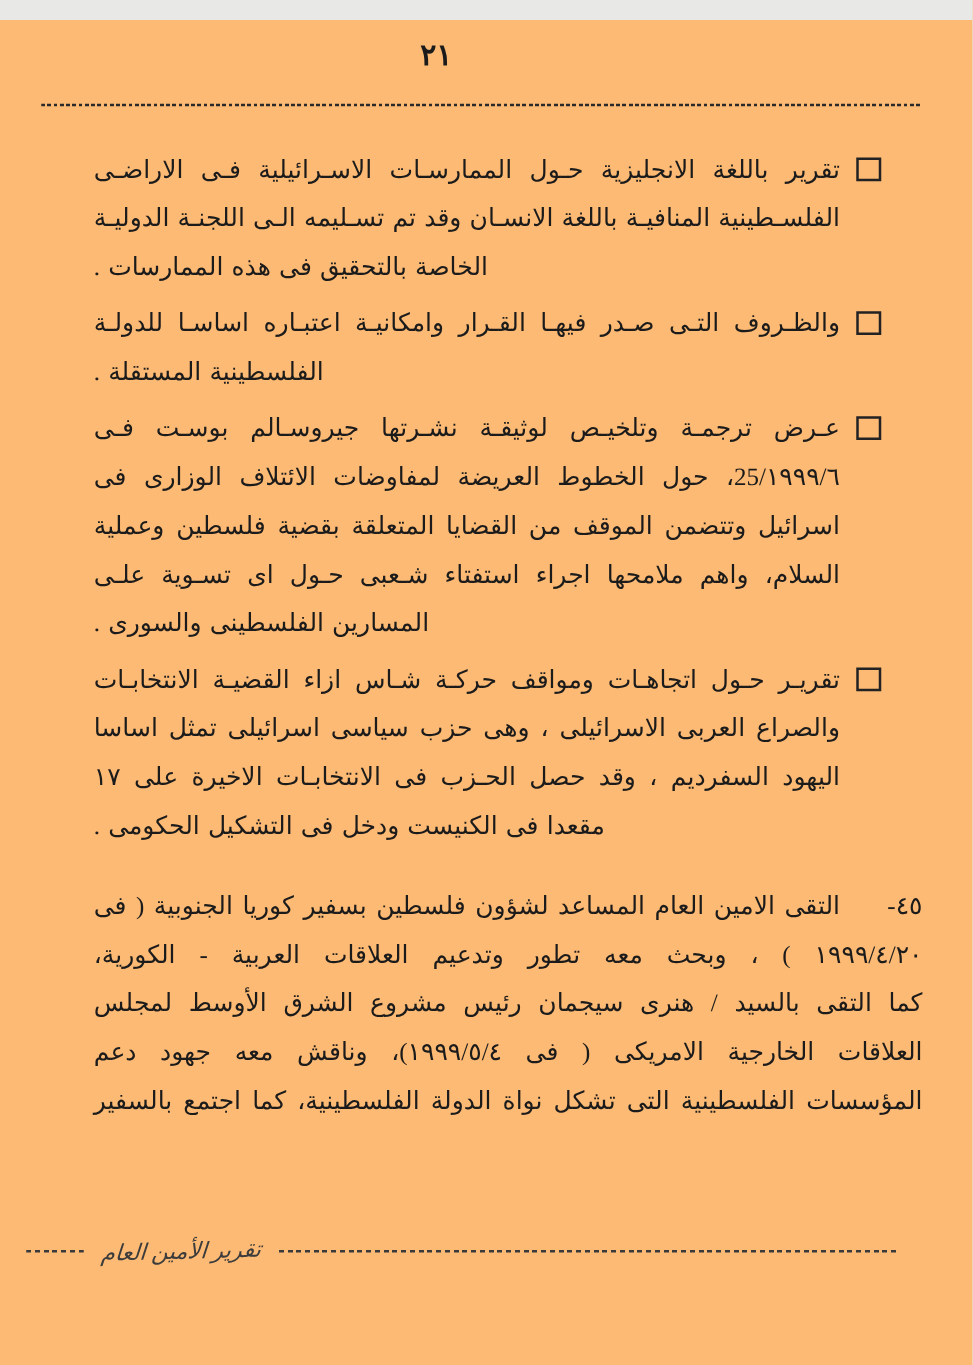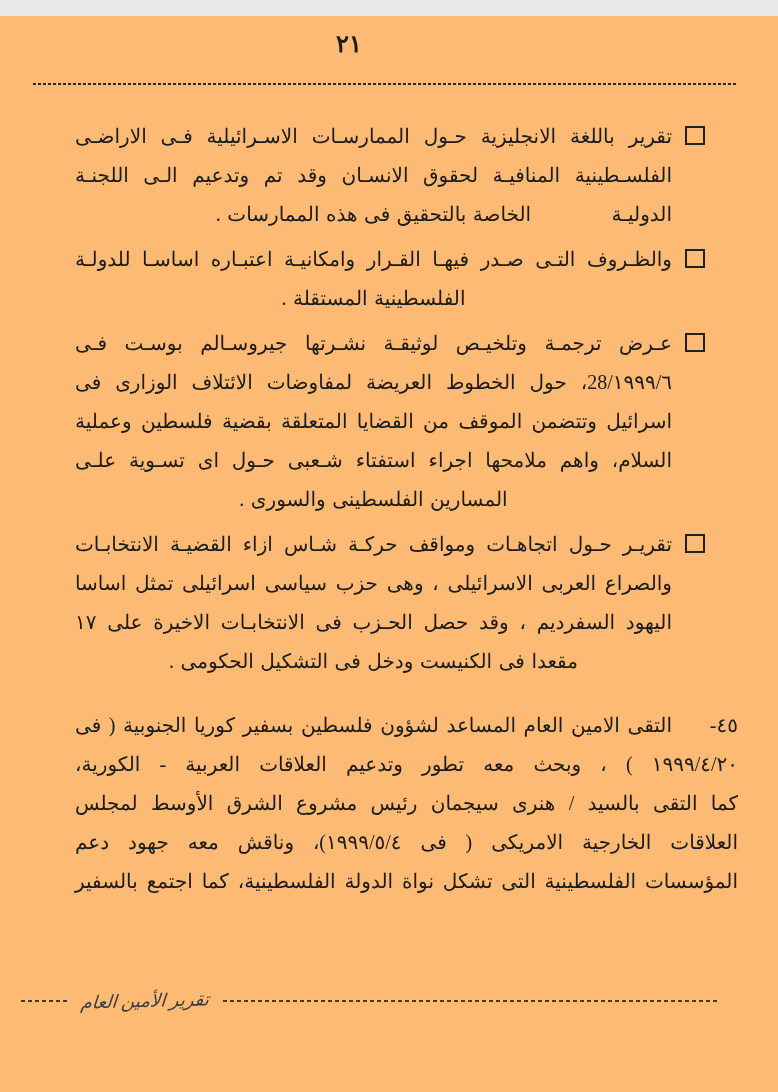--- a/index.html
+++ b/index.html
@@ -26,21 +26,21 @@
   .content{
     position:absolute;top:101px;right:40px;left:75px;
     font-size:20px;
   }
   .line{
     height:39px;line-height:39px;
     text-align:justify;text-align-last:justify;
     word-spacing:1.5px;
     white-space:normal;overflow:visible;
   }
-  .line.end{text-align:center;text-align-last:auto;}
+  .line.end{text-align:left;text-align-last:auto;}
   .item{position:relative;margin-bottom:6px;}
   .item.bullet{padding-right:66px;}
   .sq{
     position:absolute;right:33px;top:9px;
     width:16px;height:15px;
     border:2px solid #222;
     background:transparent;
   }
   .item.numbered{margin-top:25px;margin-bottom:0;}
   .num{
@@ -69,34 +69,34 @@
 <div class="page">
 
   <div class="page-number">٢١</div>
   <div class="rule-top"></div>
 
   <div class="content">
 
     <div class="item bullet">
       <span class="sq"></span>
       <div class="line">تقرير باللغة الانجليزية حـول الممارسـات الاسـرائيلية فـى الاراضـى</div>
-      <div class="line">الفلسـطينية المنافيـة لحقوق الانسـان وقد تم وتدعيم الـى اللجنـة الدوليـة</div>
+      <div class="line">الفلسـطينية المنافيـة باللغة الانسـان وقد تم تسـليمه الـى اللجنـة الدوليـة</div>
       <div class="line end">الخاصة بالتحقيق فى هذه الممارسات .</div>
     </div>
 
     <div class="item bullet">
       <span class="sq"></span>
       <div class="line">والظـروف التـى صـدر فيهـا القـرار وامكانيـة اعتبـاره اساسـا للدولـة</div>
       <div class="line end">الفلسطينية المستقلة .</div>
     </div>
 
     <div class="item bullet">
       <span class="sq"></span>
       <div class="line">عـرض ترجمـة وتلخيـص لوثيقـة نشـرتها جيروسـالم بوسـت فـى</div>
-      <div class="line">١٩٩٩/٦/28، حول الخطوط العريضة لمفاوضات الائتلاف الوزارى فى</div>
+      <div class="line">١٩٩٩/٦/25، حول الخطوط العريضة لمفاوضات الائتلاف الوزارى فى</div>
       <div class="line">اسرائيل وتتضمن الموقف من القضايا المتعلقة بقضية فلسطين وعملية</div>
       <div class="line">السلام، واهم ملامحها اجراء استفتاء شـعبى حـول اى تسـوية علـى</div>
       <div class="line end">المسارين الفلسطينى والسورى .</div>
     </div>
 
     <div class="item bullet">
       <span class="sq"></span>
       <div class="line">تقريـر حـول اتجاهـات ومواقف حركـة شـاس ازاء القضيـة الانتخابـات</div>
       <div class="line">والصراع العربى الاسرائيلى ، وهى حزب سياسى اسرائيلى تمثل اساسا</div>
       <div class="line">اليهود السفرديم ، وقد حصل الحـزب فى الانتخابـات الاخيرة على ١٧</div>

